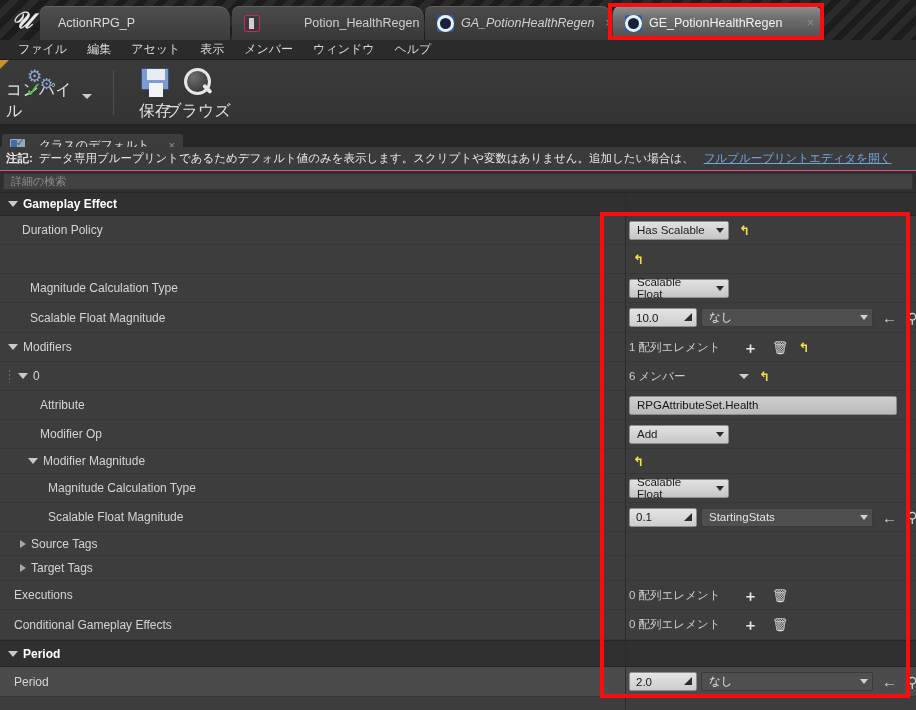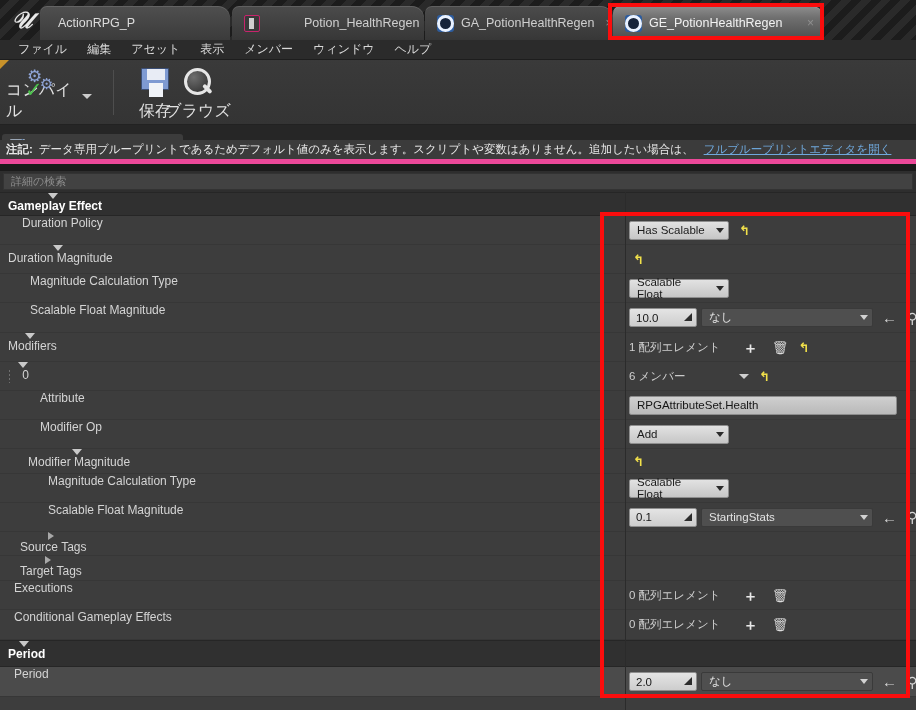--- a/index.html
+++ b/index.html
@@ -128,24 +128,24 @@
   .ico-cd{
     width:15px;height:13px;background:#9aa6b5;position:relative;border-radius:1px;
   }
   .ico-cd:before{content:"";position:absolute;left:1px;top:1px;width:6px;height:11px;
     background:#3c6fae;}
   .ico-cd:after{content:"✓";position:absolute;right:0px;top:-3px;color:#2f5f9f;
     font-size:11px;font-weight:bold;}
 
   
   .notebar{
-    position:absolute;left:0;top:140px;width:916px;height:24px;
+    position:absolute;left:0;top:147px;width:916px;height:24px;
     background:#3b3b3b; display:flex;align-items:center;padding-left:6px;
     font-size:11.5px; color:#e9e9e9; white-space:nowrap;
-    border-bottom:5px solid #ec4899;
+    border-bottom:1px solid #ec4899;
   }
   .notebar .nlabel{ font-weight:bold; margin-right:6px; }
   .notebar a{ color:#6fa8dc; text-decoration:underline; margin-left:10px; }
 
   
   .searchrow{
     position:absolute;left:0;top:171px;width:916px;height:21px;background:#2e2e2e;
     padding:0 3px; display:flex;align-items:center;
   }
   .searchbox{
@@ -163,21 +163,21 @@
   }
   .row{ position:absolute; left:0; width:916px; }
   .cat{
     background:#303030; border-top:1px solid #262626;border-bottom:1px solid #262626;
     display:flex;align-items:center; color:#ffffff; font-weight:bold; font-size:12.5px;
   }
   .prow{ background:#3d3d3d; border-bottom:1px solid #373737; }
   .prow.hl{ background:#4b4b4b; }
   .plabel{
     position:absolute; top:0; height:100%; display:flex; align-items:center;
-    font-size:12px; color:#d4d4d4; white-space:nowrap;flex-direction:column;
+    font-size:12px; color:#d4d4d4; white-space:nowrap;
   }
   .tri-d{ width:0;height:0;border-left:5px solid transparent;
     border-right:5px solid transparent;border-top:6px solid #c9c9c9;
     margin-right:5px; flex:0 0 auto; }
   .tri-r{ width:0;height:0;border-top:4.5px solid transparent;
     border-bottom:4.5px solid transparent;border-left:6px solid #a8a8a8;
     margin-right:5px; flex:0 0 auto; }
   .dots{
     position:absolute; left:8px; top:50%; transform:translateY(-50%);
     width:4px;height:14px;
@@ -238,21 +238,21 @@
       <div class="tab level" style="left: 40px; width: 190px;">
         <span style="flex: 1 1 0%; text-align: left;">ActionRPG_P</span>
       </div>
       <div class="tab inactive" style="left: 232px; width: 192px; gap: 44px;">
         <span class="ico-bp"></span>
         <span style="flex: 1 1 0%;">Potion_HealthRegen</span>
         <span class="tclose">×</span>
       </div>
       <div class="tab inactive" style="left: 425px; width: 188px;">
         <span class="ico-circ"></span>
-        <span style="flex: 1 1 0%;">GA_PotionHealthRegen</span>
+        <span style="flex: 1 1 0%; font-style: italic;">GA_PotionHealthRegen</span>
         <span class="tclose">×</span>
       </div>
       <div class="tab active" style="left: 613px; width: 211px;">
         <span class="ico-circ"></span>
         <span style="flex: 1 1 0%;">GE_PotionHealthRegen</span>
         <span class="tclose">×</span>
       </div>
     </div>
 </div>
 
@@ -325,24 +325,20 @@
         </div>
         <div class="vzone">
           <div class="combo" style="width: 100px;">
             <span>Has Scalable</span>
             <span class="car"></span>
           </div>
           <span class="revert" style="margin-left: 10px;">↰</span>
         </div>
       </div>
       <div class="row prow" style="top: 53px; height: 29px;">
-        <div class="plabel" style="left: 8px;">
-          <span class="tri-d"></span>
-          <span>Duration Magnitude</span>
-        </div>
         <div class="vzone">
           <span class="revert" style="margin-left: 4px;">↰</span>
         </div>
       </div>
       <div class="row prow" style="top: 82px; height: 29px;">
         <div class="plabel" style="left: 30px;">
           <span>Magnitude Calculation Type</span>
         </div>
         <div class="vzone">
           <div class="combo" style="width: 100px;">

